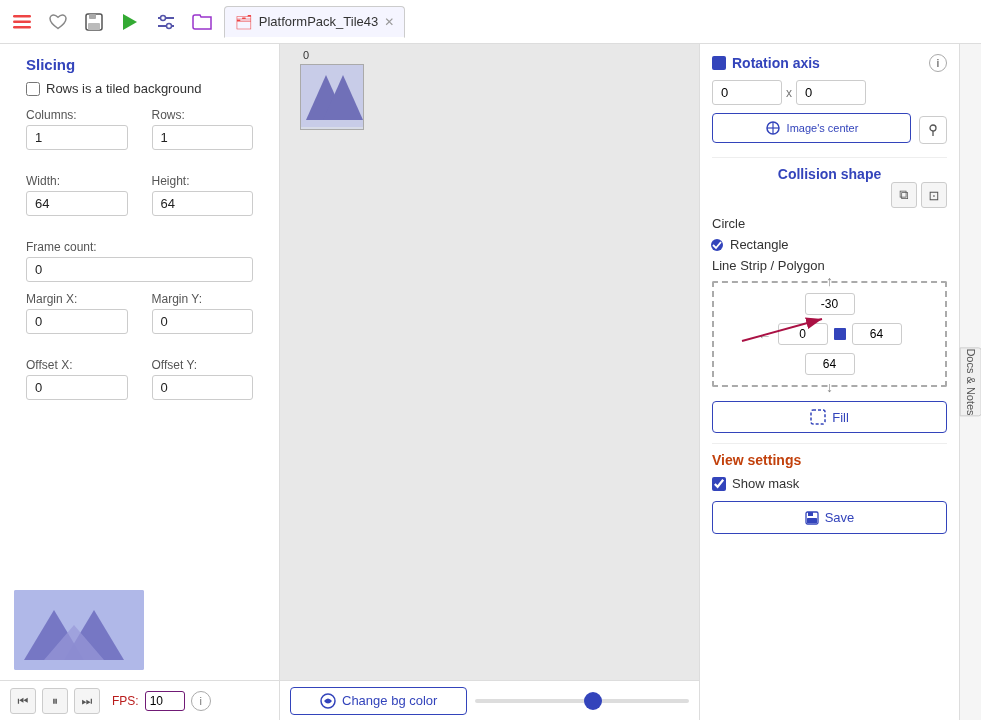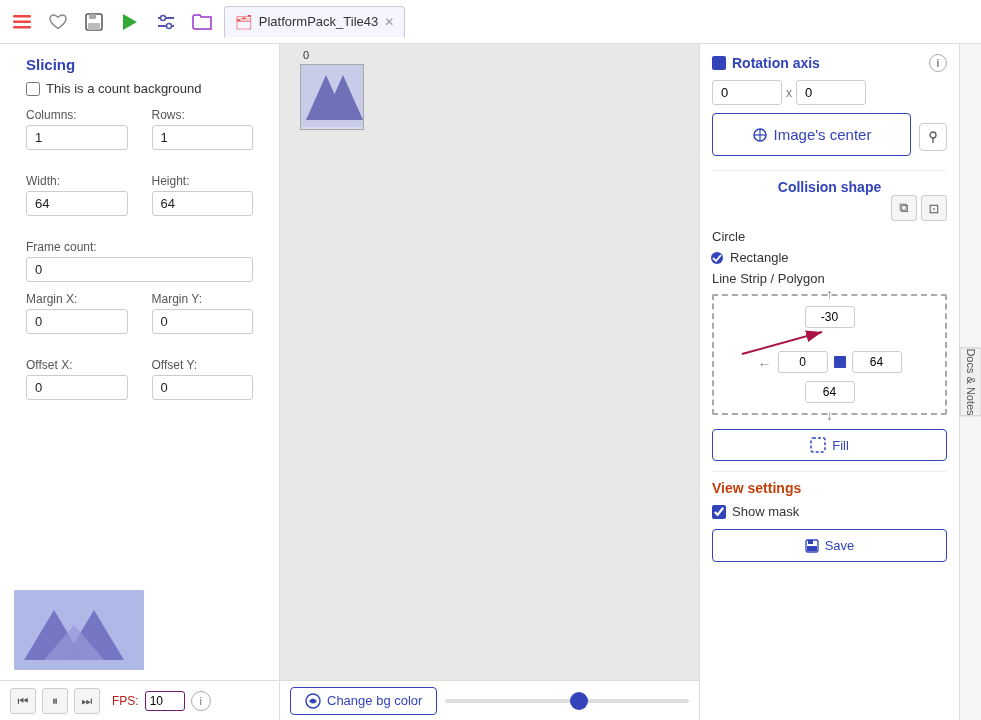--- a/index.html
+++ b/index.html
@@ -43,32 +43,32 @@
     .bottom-bar { height: 40px; background: #fff; border-top: 1px solid #ddd; display: flex; align-items: center; gap: 6px; padding: 0 10px; }
     .playback-btn { width: 26px; height: 26px; border: 1px solid #ccc; border-radius: 3px; background: #f5f5f5; cursor: pointer; display: flex; align-items: center; justify-content: center; font-size: 12px; color: #555; }
     .fps-label { font-size: 12px; color: #b91c1c; margin-left: 6px; }
     .fps-input { width: 40px; border: 1px solid #701a75; border-radius: 3px; padding: 2px 4px; font-size: 12px; }
     .info-icon { width: 20px; height: 20px; border-radius: 50%; border: 1px solid #aaa; display: flex; align-items: center; justify-content: center; font-size: 11px; color: #777; cursor: pointer; }
 
     
     .center-canvas { flex: 1; background: #e8e8e8; position: relative; overflow: hidden; display: flex; flex-direction: column; }
     .canvas-area { flex: 1; position: relative; display: flex; align-items: flex-start; justify-content: flex-start; padding: 20px; }
     .bottom-change-bg { position: absolute; bottom: 0; left: 0; right: 0; height: 40px; background: #fff; border-top: 1px solid #ddd; display: flex; align-items: center; padding: 0 10px; gap: 8px; }
-    .change-bg-btn { display: flex; align-items: center; gap: 6px; padding: 5px 14px; border: 1px solid #3344bb; border-radius: 4px; color: #3344bb; background: #fff; cursor: pointer; font-size: 13px; }
+    .change-bg-btn { display: flex; align-items: center; gap: 6px; padding: 5px 29px; border: 1px solid #3344bb; border-radius: 4px; color: #3344bb; background: #fff; cursor: pointer; font-size: 13px; }
 
     
     .right-panel { width: 260px; background: #fff; border-left: 1px solid #ddd; display: flex; flex-direction: column; overflow: hidden; }
     .right-content { padding: 10px 12px; flex: 1; overflow-y: auto; }
     .right-section-title { display: flex; align-items: center; gap: 6px; color: #3344bb; font-weight: 600; font-size: 14px; margin-bottom: 8px; }
     .right-section-title .section-icon { width: 14px; height: 14px; background: #3344bb; border-radius: 2px; }
     .info-btn { margin-left: auto; width: 18px; height: 18px; border-radius: 50%; border: 1px solid #aaa; display: flex; align-items: center; justify-content: center; font-size: 10px; color: #777; cursor: pointer; }
     .axis-row { display: flex; align-items: center; gap: 4px; margin-bottom: 8px; }
     .axis-input { width: 70px; border: 1px solid #ccc; border-radius: 3px; padding: 4px 8px; font-size: 13px; }
     .axis-x { font-size: 12px; color: #777; }
-    .image-center-btn { width: 100%; display: flex; align-items: center; justify-content: center; gap: 6px; padding: 12px; border: 1px solid #3344bb; border-radius: 4px; color: #3344bb; background: #fff; cursor: pointer; font-size: 15px; margin-bottom: 4px; }
+    .image-center-btn { width: 100%; display: flex; align-items: center; justify-content: center; gap: 6px; padding: 6px; border: 1px solid #3344bb; border-radius: 4px; color: #3344bb; background: #fff; cursor: pointer; font-size: 11px; margin-bottom: 4px; }
     .pin-btn { width: 28px; height: 28px; border: 1px solid #ccc; border-radius: 4px; display: flex; align-items: center; justify-content: center; cursor: pointer; background: #fff; font-size: 14px; color: #555; margin-left: 4px; }
     .section-divider { border: none; border-top: 1px solid #eee; margin: 8px 0; }
     .collision-header { display: flex; align-items: center; margin-bottom: 8px; flex-direction: column; }
     .collision-title { color: #3344bb; font-weight: 600; font-size: 14px; }
     .collision-btns { margin-left: auto; display: flex; gap: 4px; }
     .collision-btn { width: 26px; height: 26px; border: 1px solid #ccc; border-radius: 3px; background: #f5f5f5; cursor: pointer; display: flex; align-items: center; justify-content: center; font-size: 13px; color: #555; }
     .radio-row { display: flex; align-items: center; gap: 6px; margin-bottom: 6px; font-size: 13px; color: #333; }
 
     
     .collision-box-area { border: 2px dashed #aaa; border-radius: 2px; margin: 8px 0; padding: 10px; position: relative; display: flex; flex-direction: column; align-items: center; gap: 4px; }
@@ -140,21 +140,21 @@
   <div class="topbar-spacer"></div>
 </div>
 
 <div class="main">
 
   <div class="left-panel">
     <div class="left-content">
       <div class="section-title">Slicing</div>
       <div class="checkbox-row">
         <input type="checkbox" style="">
-        <span>This is a count background</span>
+        <span>Rows is a tiled background</span>
       </div>
       <div class="field-row">
         <div class="field-group">
           <div class="field-label">Columns:</div>
           <input type="text" class="field-input" value="1" style="">
         </div>
         <div class="field-group">
           <div class="field-label">Rows:</div>
           <input type="text" class="field-input" value="1" style="">
         </div>
@@ -308,21 +308,21 @@
       <div class="radio-row">
 
         <span>Line Strip / Polygon</span>
       </div>
 
       <div style="position:relative; margin: 6px 0 10px 0;">
         <div class="collision-box-area">
 
           <div style="position:absolute; top:-10px; left:50%; transform:translateX(-50%); color:#888; font-size:14px;">↑</div>
 
-          <input type="text" class="cbox-top-input" value="-30" style="margin-bottom: 19px;">
+          <input type="text" class="cbox-top-input" value="-30" style="margin-bottom: 4px;">
 
           <div class="cbox-mid-row">
             <span style="font-size:14px; color:#888;">←</span>
             <input type="text" class="cbox-mid-input" value="0" style="">
             <div class="cbox-center-dot"></div>
             <input type="text" class="cbox-mid-input" value="64" style="">
           </div>
 
           <input type="text" class="cbox-top-input" value="64" style="margin-top: 4px;">
 

